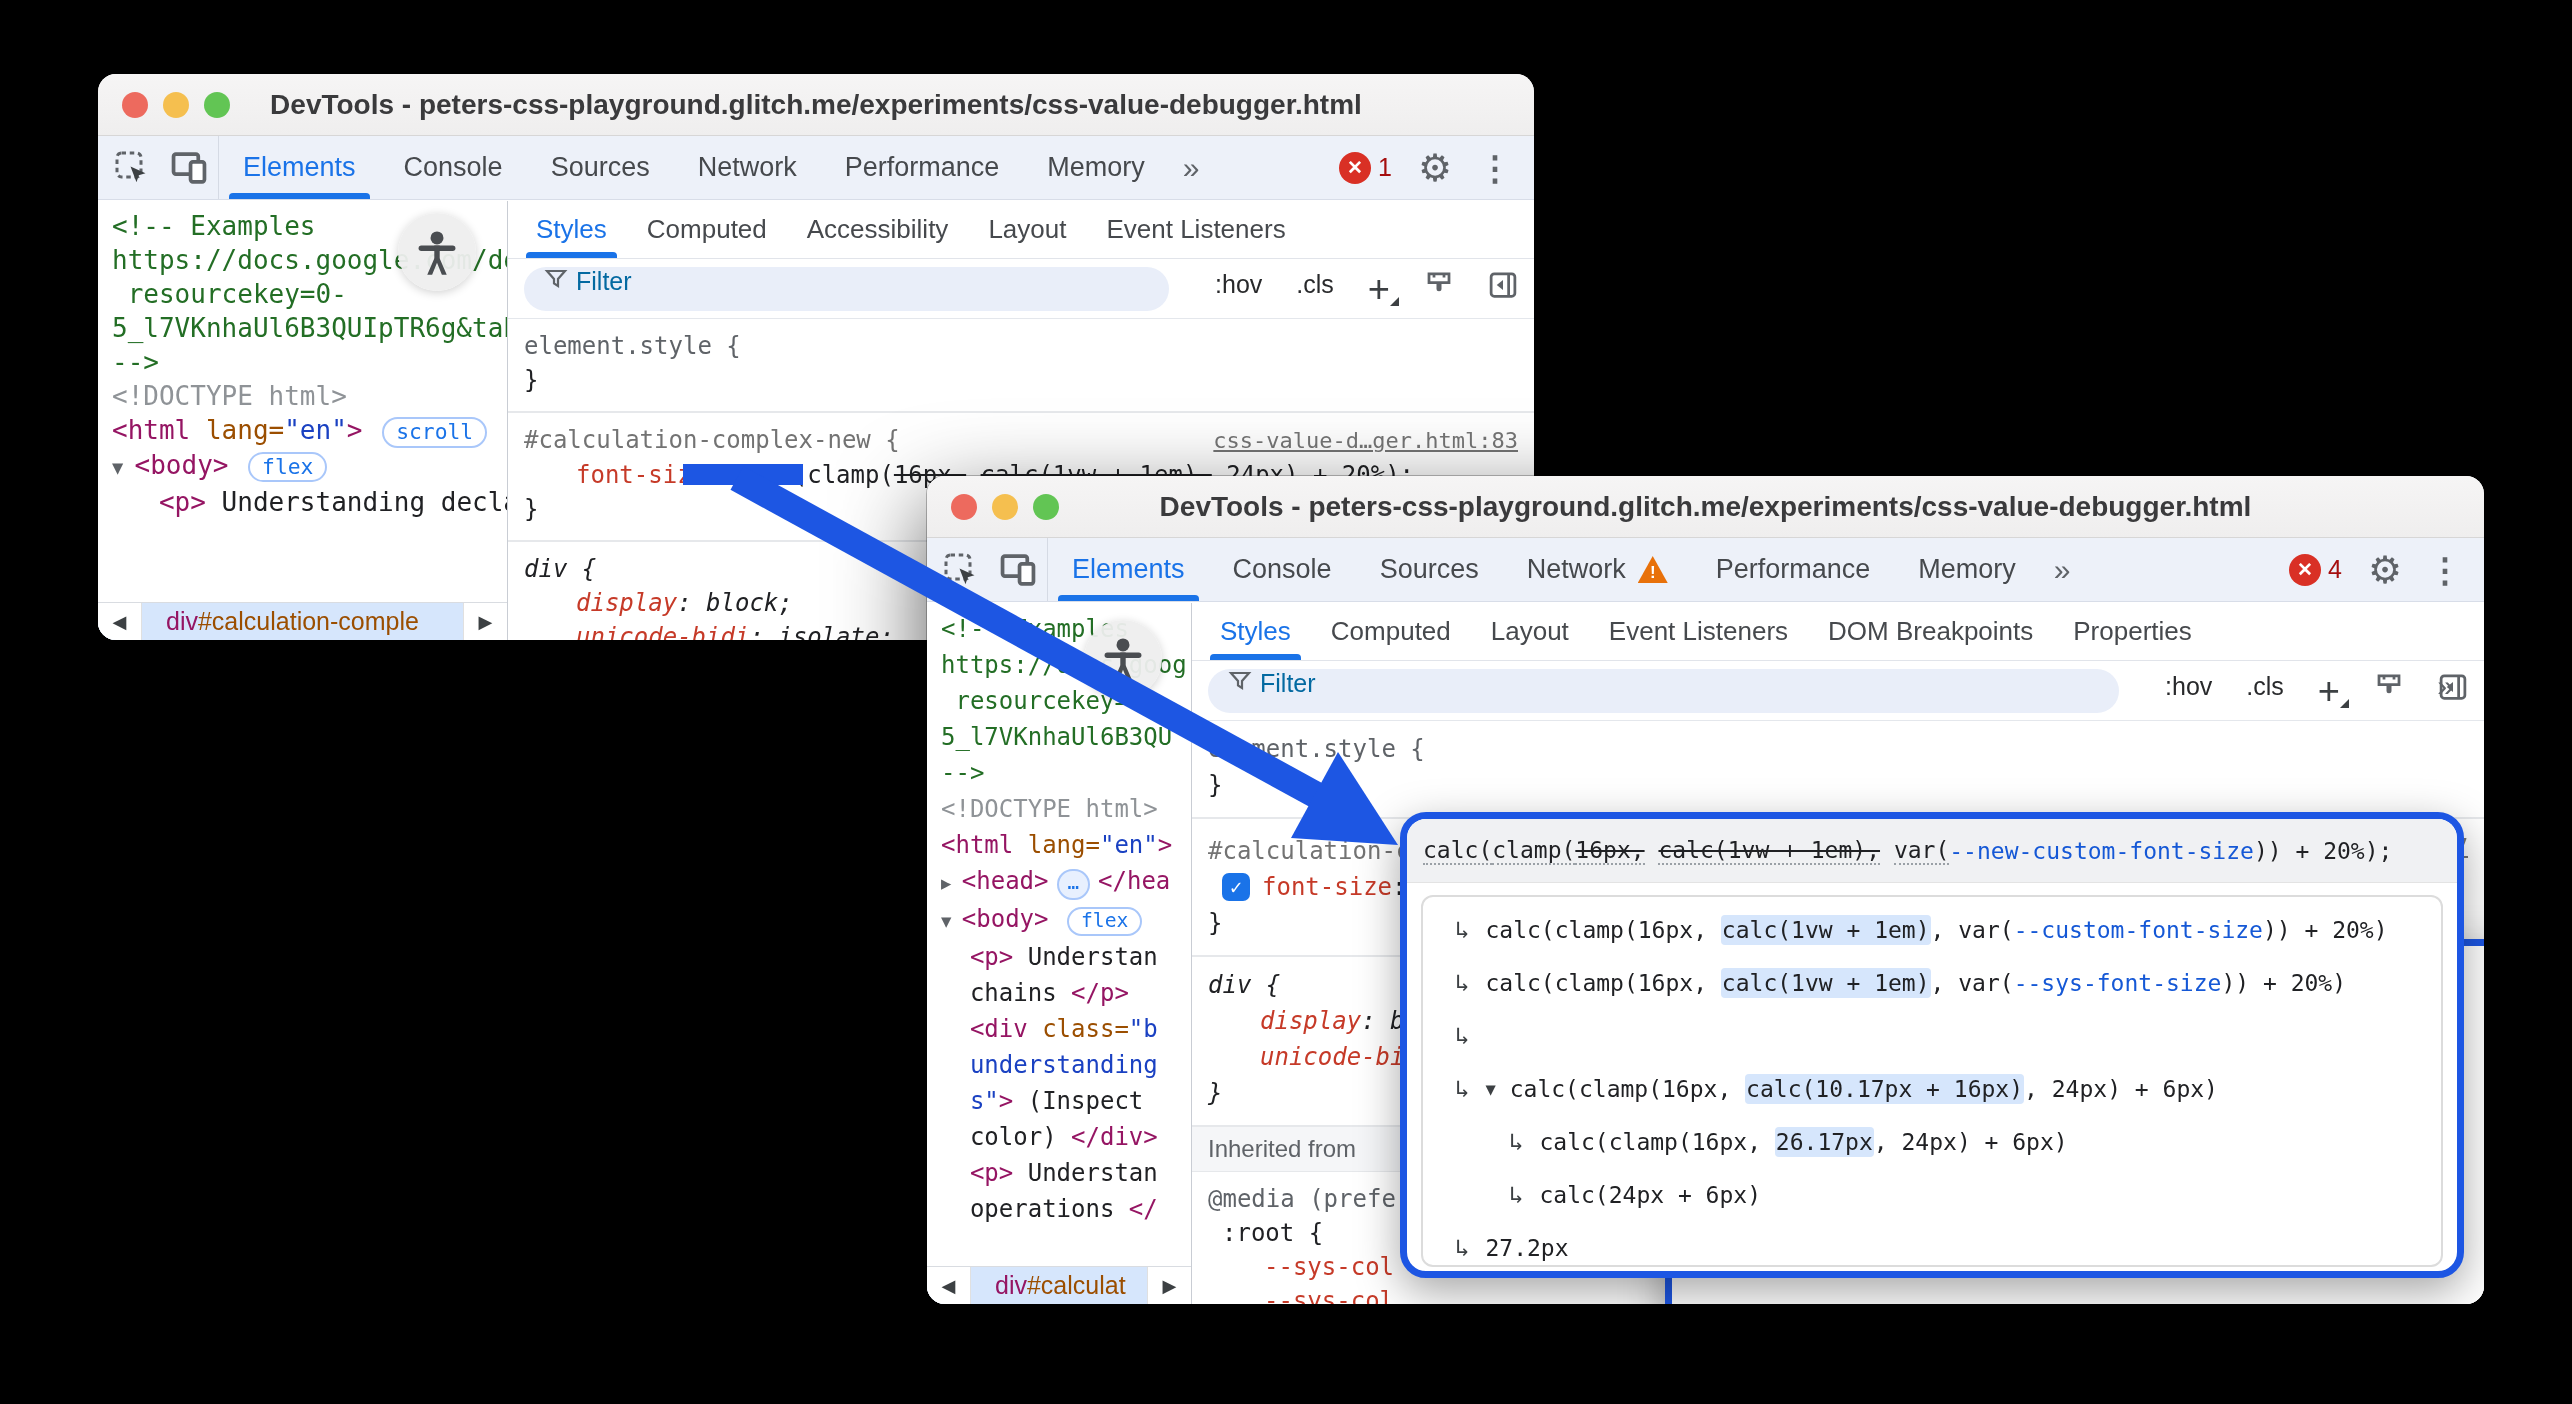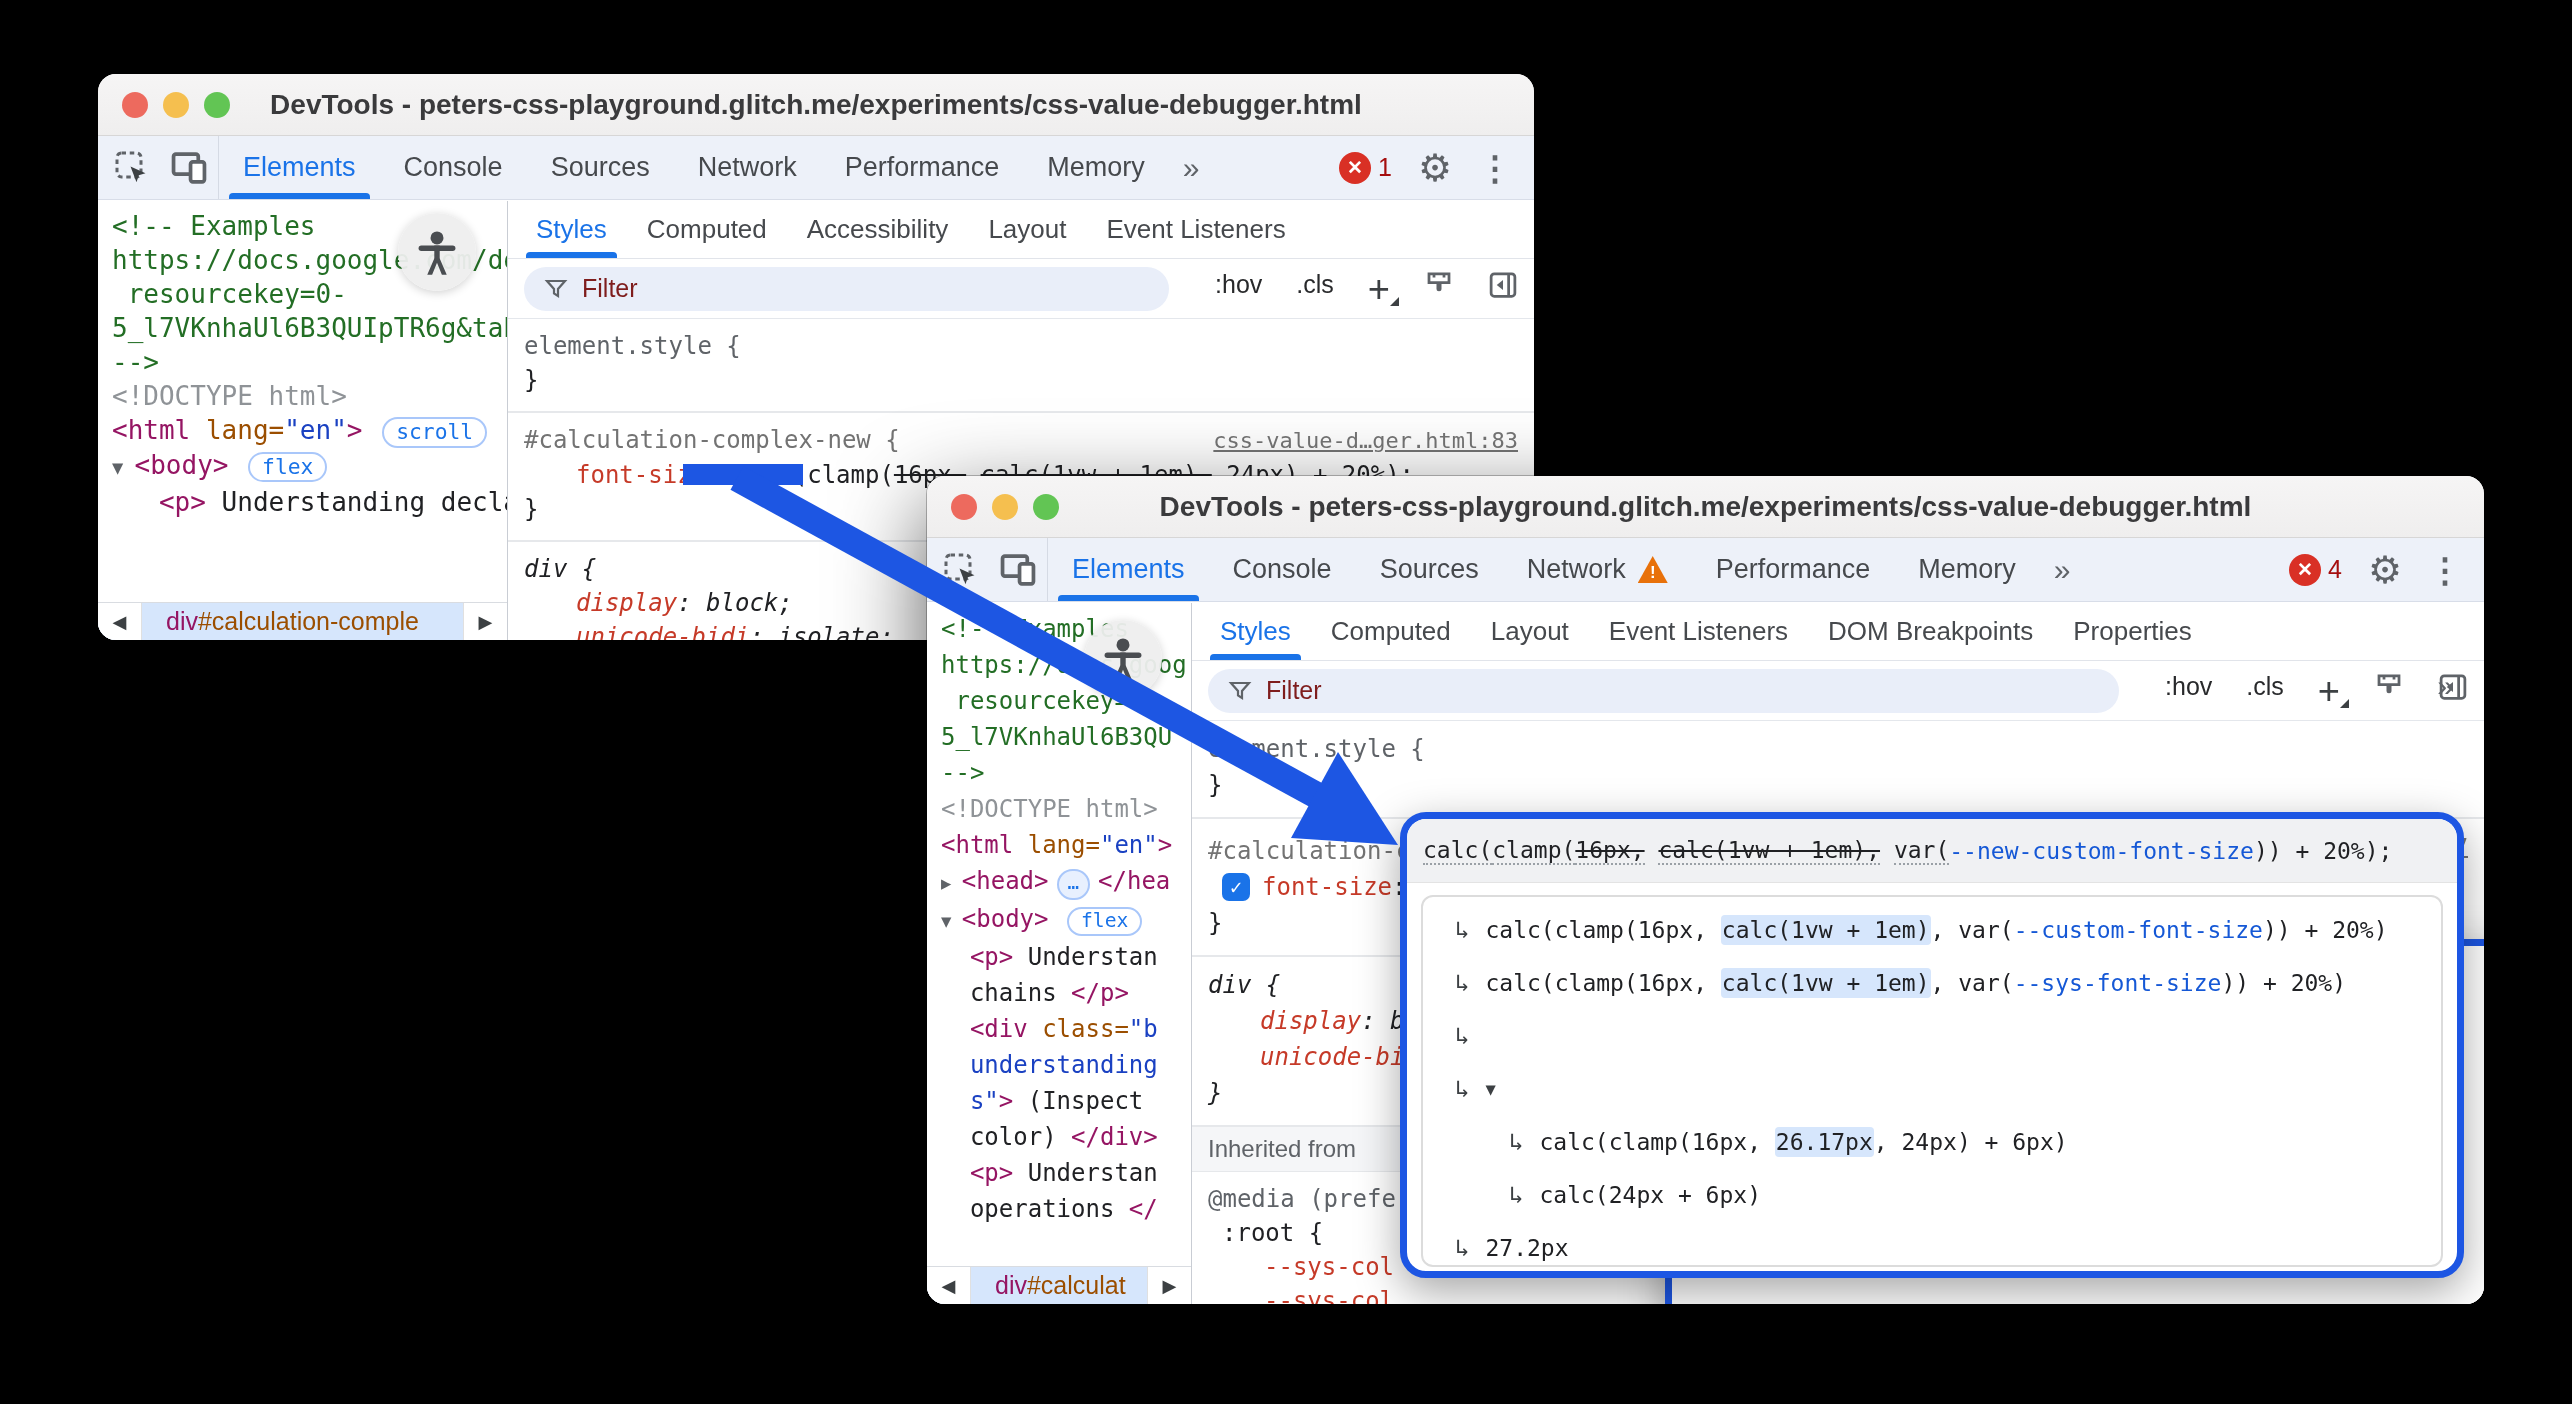--- a/index.html
+++ b/index.html
@@ -59,21 +59,21 @@
 
   .breadcrumb { height:38px; border-top:1px solid #d9dce1; background:#d6e6fc; display:flex; align-items:center; font-size:25px; }
   .bc-btn { width:44px; align-self:stretch; background:#fff; display:flex; align-items:center; justify-content:center; color:#3c4043; font-size:18px; }
   .bc-btn.left { border-right:1px solid #e0e0e0; } .bc-btn.right { border-left:1px solid #e0e0e0; margin-left:auto; }
   .crumb { padding:0 4px 0 24px; white-space:nowrap; overflow:hidden; }
 
   .stylespane { flex:1; display:flex; flex-direction:column; background:#fff; overflow:hidden; position:relative; }
   .side-tabs { height:58px; display:flex; align-items:stretch; border-bottom:1px solid #e1e4ea; background:#fff; padding-left:8px; }
   .side-tabs .tab { font-size:26px; padding:0 20px; }
   .filter-row { height:60px; display:flex; align-items:center; padding:0 16px; gap:18px; border-bottom:1px solid #e4e7ec; background:#fff; }
-  .filter-pill { flex:1; height:44px; background:#e9eef9; border-radius:999px; display:flex; align-items:center; gap:14px; padding:0 20px; color:#7f1d1d; font-size:25px; }
+  .filter-pill { flex:1; height:44px; background:#e9eef9; border-radius:999px; display:flex; gap:8px; padding:0 20px; color:#0369a1; font-size:25px; }
   .filter-right { display:flex; align-items:flex-start; gap:34px; color:#28292b; font-size:25px; font-weight:500;margin-left:28px; }
   .plus-wrap { position:relative; font-size:38px; font-weight:400; color:#3c4043; line-height:1; }
   .plus-wrap::after { content:""; position:absolute; right:-9px; bottom:2px; border-left:9px solid transparent; border-bottom:9px solid #3c4043; }
   .styles-scroll { flex:1; overflow:hidden; font-family:"DejaVu Sans Mono","Liberation Mono",monospace; font-size:24px; color:#202124; }
   .sec { padding:10px 16px 14px; border-bottom:2px solid #e6e8eb; line-height:34px; }
   #win2 .sec { line-height:36px; }
   .sel-row { display:flex; justify-content:space-between; align-items:baseline; }
   .rule-link { color:#757575; text-decoration:underline; font-size:22px; white-space:nowrap; display:flex; align-items:center; gap:6px; }
   .decl { padding-left:52px; }
   .decl-row { display:flex; align-items:center; gap:12px; }
@@ -456,20 +456,21 @@
           
           <span><span>calc(clamp(16px, </span><span class="sg-hl">calc(1vw + 1em)</span><span>, var(</span><span class="sg-varlink">--sys-font-size</span><span>)) + 20%)</span></span>
         </div>
         <div class="trace">
           <span class="ret">↳</span>
           
         </div>
         <div class="trace exp">
           <span class="ret">↳</span>
           <span class="exp-tri">▼</span>
+          <span><span>calc(clamp(16px, </span><span class="sg-hl">calc(10.17px + 16px)</span><span>, 24px) + 6px)</span></span>
         </div>
         <div class="trace ind">
           <span class="ret">↳</span>
           
           <span><span>calc(clamp(16px, </span><span class="sg-hl">26.17px</span><span>, 24px) + 6px)</span></span>
         </div>
         <div class="trace ind">
           <span class="ret">↳</span>
           
           <span><span>calc(24px + 6px)</span></span>

